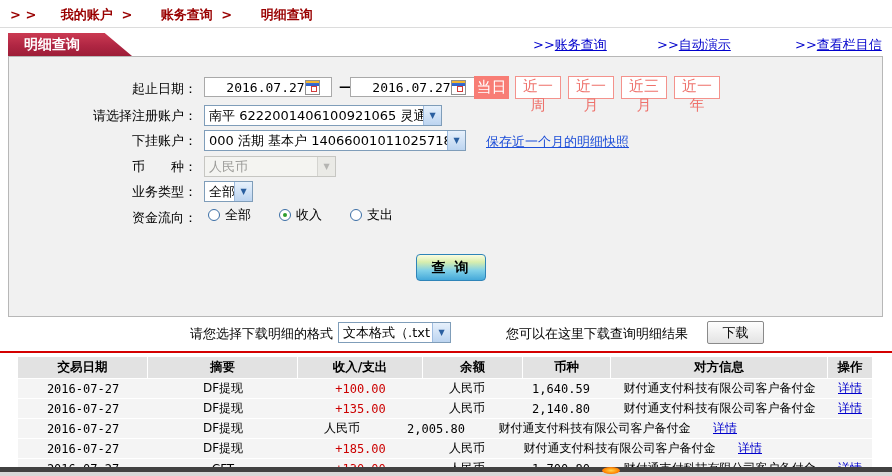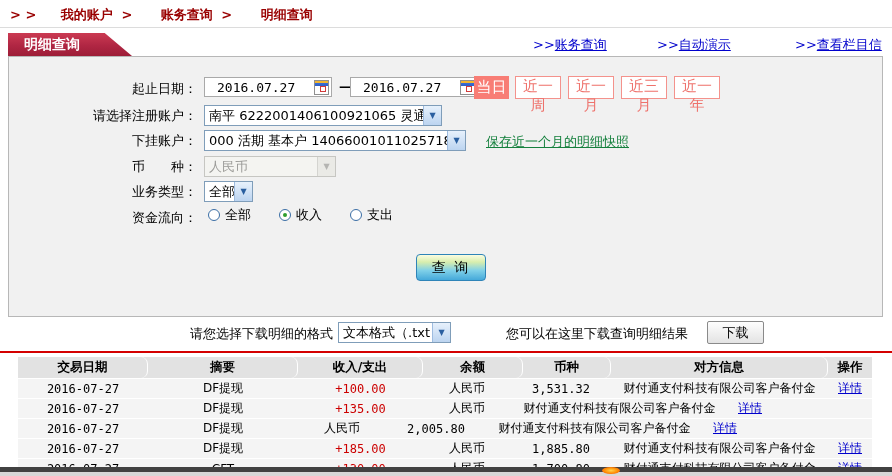--- a/index.html
+++ b/index.html
@@ -24,21 +24,21 @@
   .tlink1{left:533px;} .tlink2{left:657px;} .tlink3{left:795px;}
 
   
   .panel{position:absolute;left:8px;top:56px;width:875px;height:261px;box-sizing:border-box;
          background:#f1f1f1;border:1px solid #b7b7b7;}
   .flabel{position:absolute;left:0;width:188px;text-align:right;color:#000;font-size:13px;}
   .l1{top:23px}.l2{top:50px}.l3{top:75px}.l4{top:101px}.l5{top:126px}.l6{top:152px}
 
   
   .datebox{position:absolute;top:20px;width:128px;height:20px;background:#fff;border:1px solid #a9a9a9;
-           display:flex;align-items:center;justify-content:space-between;padding:0 2px 0 12px;box-sizing:border-box;cursor:text;}
+           display:flex;align-items:center;justify-content:center;padding:0 2px 0 12px;box-sizing:border-box;cursor:text;}
   .date1{left:195px}.date2{left:341px}
   .date-text{font-family:"DejaVu Sans Mono","Liberation Mono",monospace;font-size:13px;}
   .cal-icon{width:15px;height:15px;box-sizing:border-box;border:1px solid #8f8f8f;background:#fff;position:relative;cursor:pointer;flex:none;}
   .cal-icon::before{content:"";position:absolute;left:0;top:0;width:100%;height:5px;
         background:linear-gradient(180deg,#f2b630 0%,#f2b630 35%,#3a6fd8 35%,#2e5fc4 100%);}
   .cal-icon::after{content:"";position:absolute;right:2px;bottom:2px;width:4px;height:4px;border:1px solid #d23b3b;background:#fff;}
   .date-dash{position:absolute;left:330px;top:22px;font-weight:bold;}
 
   
   .rbtn{position:absolute;top:19px;width:46px;height:23px;box-sizing:border-box;background:#fff;
@@ -51,46 +51,46 @@
           display:flex;align-items:center;cursor:pointer;}
   .select-text{flex:1;padding-left:4px;font-size:13px;white-space:nowrap;overflow:hidden;}
   .select-btn{width:17px;height:100%;background:linear-gradient(180deg,#e7f1fc,#bcd4f0);
           border-left:1px solid #9ebce0;color:#2a5fa0;font-size:8px;line-height:19px;text-align:center;flex:none;}
   .sel-reg{left:195px;top:48px;width:238px;}
   .sel-sub{left:195px;top:73px;width:262px;}
   .sel-cur{left:195px;top:99px;width:132px;border-color:#c6c6c2;background:#f4f4f1;cursor:default;}
   .sel-cur .select-text{color:#9b9b98;}
   .sel-cur .select-btn{background:#eaeae6;border-left:1px solid #d4d4d0;color:#b5b5b2;}
   .sel-biz{left:195px;top:124px;width:49px;}
-  .snapshot-link{position:absolute;left:477px;top:76px;color:#15803d;text-decoration:underline;cursor:pointer;}
+  .snapshot-link{position:absolute;left:477px;top:76px;color:#1d4ed8;text-decoration:underline;cursor:pointer;}
 
   
   .flow-group{position:absolute;left:199px;top:149px;display:flex;}
   .radio-item{display:inline-flex;align-items:center;cursor:pointer;margin-right:28px;}
   .radio{width:12px;height:12px;border-radius:50%;border:1px solid #3b6ea5;background:#fff;margin-right:5px;position:relative;box-sizing:border-box;}
   .radio.checked::after{content:"";position:absolute;left:3px;top:3px;width:4px;height:4px;border-radius:50%;background:#2f9e2f;}
 
   
   .query-btn{position:absolute;left:407px;top:197px;width:70px;height:27px;border:1px solid #2f84b8;border-radius:4px;
       background:linear-gradient(180deg,#fbfde2 0%,#d9eead 28%,#7fd0e8 62%,#45a9da 100%);
-      font-size:14px;font-weight:normal;font-family:inherit;color:#000;cursor:pointer;letter-spacing:2px;}
+      font-size:14px;font-weight:bold;font-family:inherit;color:#000;cursor:pointer;letter-spacing:2px;}
 
   
   .dl-label{position:absolute;left:150px;top:325px;width:183px;text-align:right;}
   .dl-select{left:338px;top:322px;width:113px;}
   .dl-result{position:absolute;left:506px;top:325px;}
   .dl-btn{position:absolute;left:707px;top:321px;width:57px;height:23px;border:1px solid #8a8a8a;border-radius:2px;
       background:linear-gradient(180deg,#fefefe,#e3e3e3);font-size:13px;font-family:inherit;cursor:pointer;}
 
   .red-divider{position:absolute;left:0;top:351px;width:892px;height:2px;background:#d40000;}
 
   
   .table{position:absolute;left:18px;top:357px;width:854px;}
   .thead{display:flex;height:21px;background:#e2e2e2;font-weight:bold;font-size:12.5px;}
-  .hc{box-sizing:border-box;border-right:1px solid #fff;display:flex;align-items:center;justify-content:center;border-radius:7px;}
+  .hc{box-sizing:border-box;border-right:1px solid #fff;display:flex;align-items:center;justify-content:center;}
   .hc:last-child{border-right:none;}
   .trow{display:flex;height:19px;background:#f4f4f4;margin-top:1px;font-size:12px;}
   .tc{box-sizing:border-box;display:flex;align-items:center;justify-content:center;white-space:nowrap;overflow:hidden;}
   .w1{width:130px}.w2{width:150px}.w3{width:125px}.w4{width:88px}.w5{width:100px}.w6{width:217px}.w7{width:44px}
   .mono{font-family:"DejaVu Sans Mono","Liberation Mono",monospace;font-size:12px;}
   .amount{color:#cc0000;}
   .detail{color:#0000cc;text-decoration:underline;cursor:pointer;}
 
   
   .strip-dark{position:absolute;left:0;top:467px;width:892px;height:5px;background:#414141;}
@@ -199,32 +199,33 @@
       <span class="hc w4">币种</span>
       <span class="hc w6">对方信息</span>
       <span class="hc w7">操作</span>
     </div>
     <div id="rows">
     <div class="trow">
       <span class="tc w1 mono">2016-07-27</span>
       <span class="tc w2">DF提现</span>
       <span class="tc w3 mono amount">+100.00</span>
       <span class="tc w4">人民币</span>
-      <span class="tc w5 mono">3,531.32</span>
+      <span class="tc w5 mono">1,640.59</span>
       <span class="tc w6">财付通支付科技有限公司客户备付金</span>
       <span class="tc w7">
             <a class="detail">详情</a>
           </span>
     </div>
 
     <div class="trow">
       <span class="tc w1 mono">2016-07-27</span>
       <span class="tc w2">DF提现</span>
       <span class="tc w3 mono amount">+135.00</span>
       <span class="tc w4">人民币</span>
+      <span class="tc w5 mono">2,140.80</span>
       <span class="tc w6">财付通支付科技有限公司客户备付金</span>
       <span class="tc w7">
             <a class="detail">详情</a>
           </span>
     </div>
 
     <div class="trow">
       <span class="tc w1 mono">2016-07-27</span>
       <span class="tc w2">DF提现</span>
       <span class="tc w4">人民币</span>
@@ -233,21 +234,20 @@
       <span class="tc w7">
             <a class="detail">详情</a>
           </span>
     </div>
 
     <div class="trow">
       <span class="tc w1 mono">2016-07-27</span>
       <span class="tc w2">DF提现</span>
       <span class="tc w3 mono amount">+185.00</span>
       <span class="tc w4">人民币</span>
-      <span class="tc w5 mono">1,885.80</span>
       <span class="tc w6">财付通支付科技有限公司客户备付金</span>
       <span class="tc w7">
             <a class="detail">详情</a>
           </span>
     </div>
 
     <div class="trow">
       <span class="tc w1 mono">2016-07-27</span>
       <span class="tc w2">CFT</span>
       <span class="tc w3 mono amount">+130.00</span>

